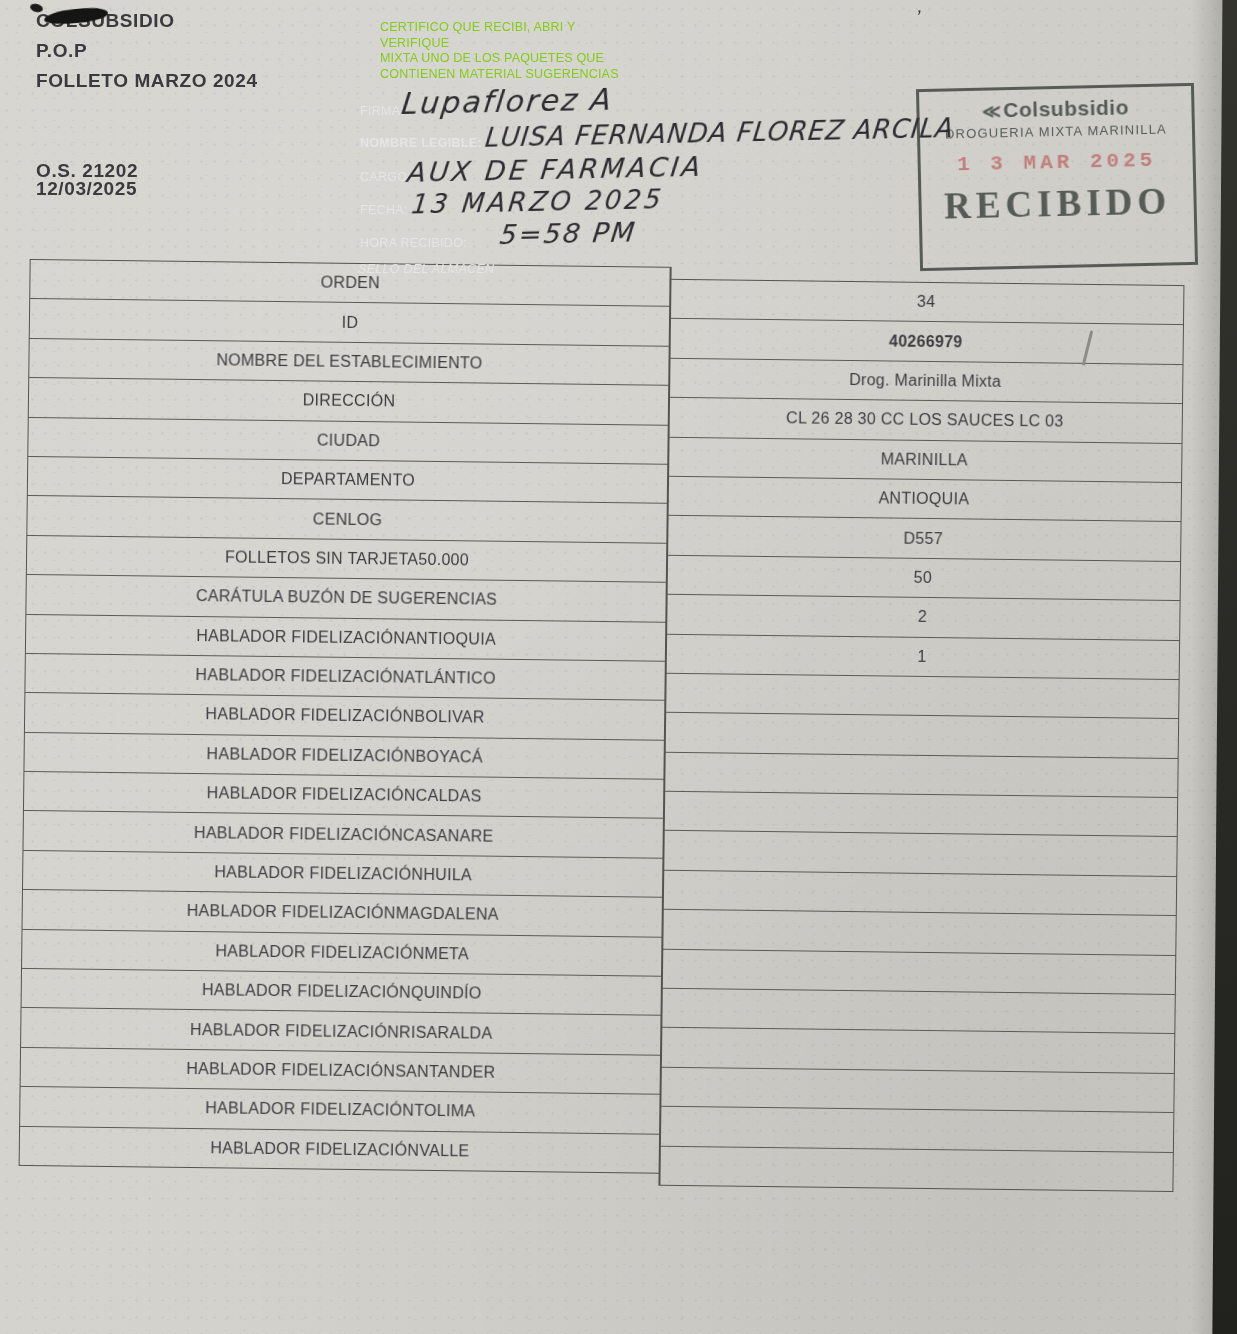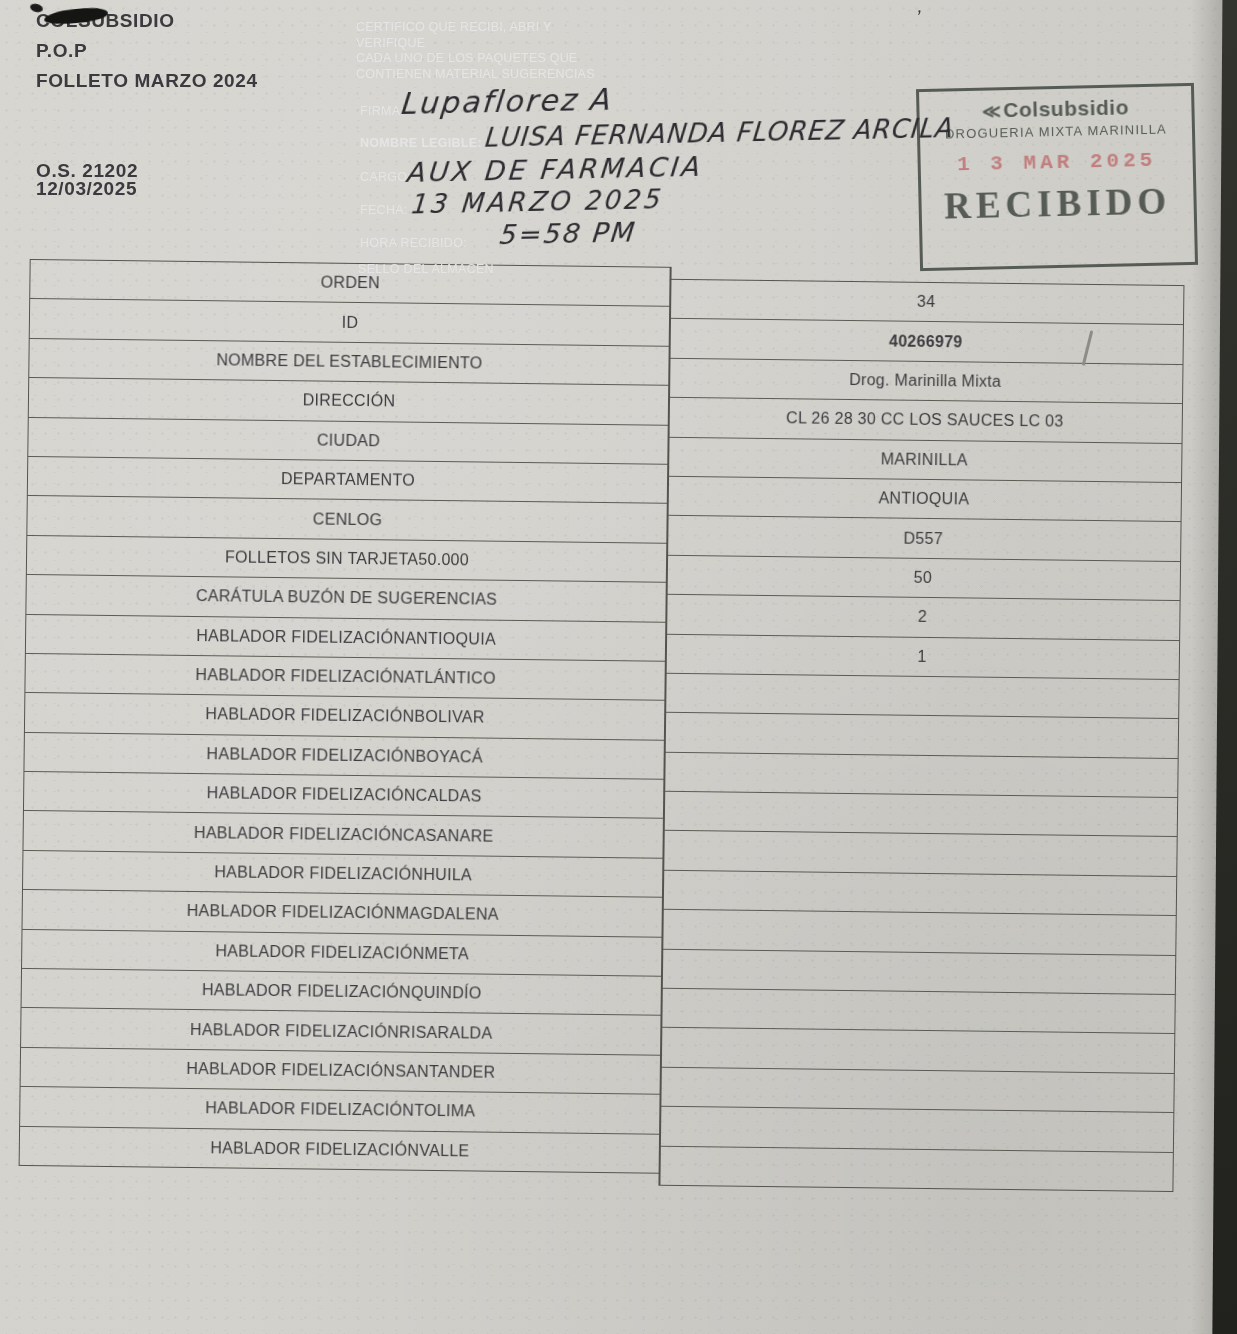--- a/index.html
+++ b/index.html
@@ -39,28 +39,28 @@
   .program{left:0;top:32px;}
   .campaign{left:0;top:62px;}
   .osnum{left:0;top:152px;}
   .osdate{left:0;top:170px;}
   .blot{
     position:absolute;left:44px;top:9px;width:64px;height:14px;background:#151514;
     border-radius:60% 45% 55% 50%/70% 55% 60% 50%;
     transform:rotate(-5deg);filter:blur(.4px);z-index:4;
   }
   .blot2{position:absolute;left:30px;top:4px;width:13px;height:8px;background:#1b1b1a;border-radius:50%;transform:rotate(15deg);filter:blur(.5px);z-index:4;}
-  .cert{position:absolute;left:356px;top:20px;font-size:12.5px;line-height:15.5px;color:#e5e5e5;letter-spacing:.2px;}
+  .cert{position:absolute;left:380px;top:20px;font-size:12.5px;line-height:15.5px;color:#84cc16;letter-spacing:.2px;}
   .flabel{position:absolute;font-size:12.5px;color:#e5e5e5;letter-spacing:.3px;white-space:nowrap;}
   .lab-firma{left:360px;top:104px;}
   .lab-nombre{left:360px;top:136px;font-weight:bold;}
   .lab-cargo{left:360px;top:170px;}
   .lab-fecha{left:360px;top:203px;}
   .lab-hora{left:360px;top:236px;}
-  .lab-sello{left:358px;top:262px;z-index:3;}
+  .lab-sello{left:358px;top:262px;z-index:3;font-style:italic;}
   .hand{
     position:absolute;font-family:"DejaVu Sans",sans-serif;font-style:italic;
     color:#2c2c31;transform:skewX(-8deg) rotate(-1.2deg);white-space:nowrap;z-index:5;
     filter:blur(.2px);
   }
   .hand-firma{left:402px;top:84px;font-size:30px;letter-spacing:2px;}
   .hand-nombre{left:486px;top:118px;font-size:26px;letter-spacing:1px;}
   .hand-cargo{left:408px;top:154px;font-size:27px;letter-spacing:3px;}
   .hand-fecha{left:412px;top:187px;font-size:26px;letter-spacing:3px;}
   .hand-hora{left:500px;top:218px;font-size:27px;letter-spacing:2px;}
@@ -108,21 +108,21 @@
   <div class="big campaign">FOLLETO MARZO 2024</div>
   <div class="big osnum">O.S. 21202</div>
   <div class="big osdate">12/03/2025</div>
 </div>
 <div class="blot"></div>
 <div class="blot2"></div>
 
 <div class="cert print">
   <div>CERTIFICO QUE RECIBI, ABRI Y</div>
   <div>VERIFIQUE</div>
-  <div>CADA UNO DE LOS PAQUETES QUE</div>
+  <div>MIXTA UNO DE LOS PAQUETES QUE</div>
   <div>CONTIENEN MATERIAL SUGERENCIAS</div>
 </div>
 
 <span class="flabel lab-firma print">FIRMA:</span>
 <span class="hand hand-firma">Lupaflorez A</span>
 
 <span class="flabel lab-nombre print">NOMBRE LEGIBLE:</span>
 <span class="hand hand-nombre">LUISA FERNANDA FLOREZ ARCILA</span>
 
 <span class="flabel lab-cargo print">CARGO:</span>

